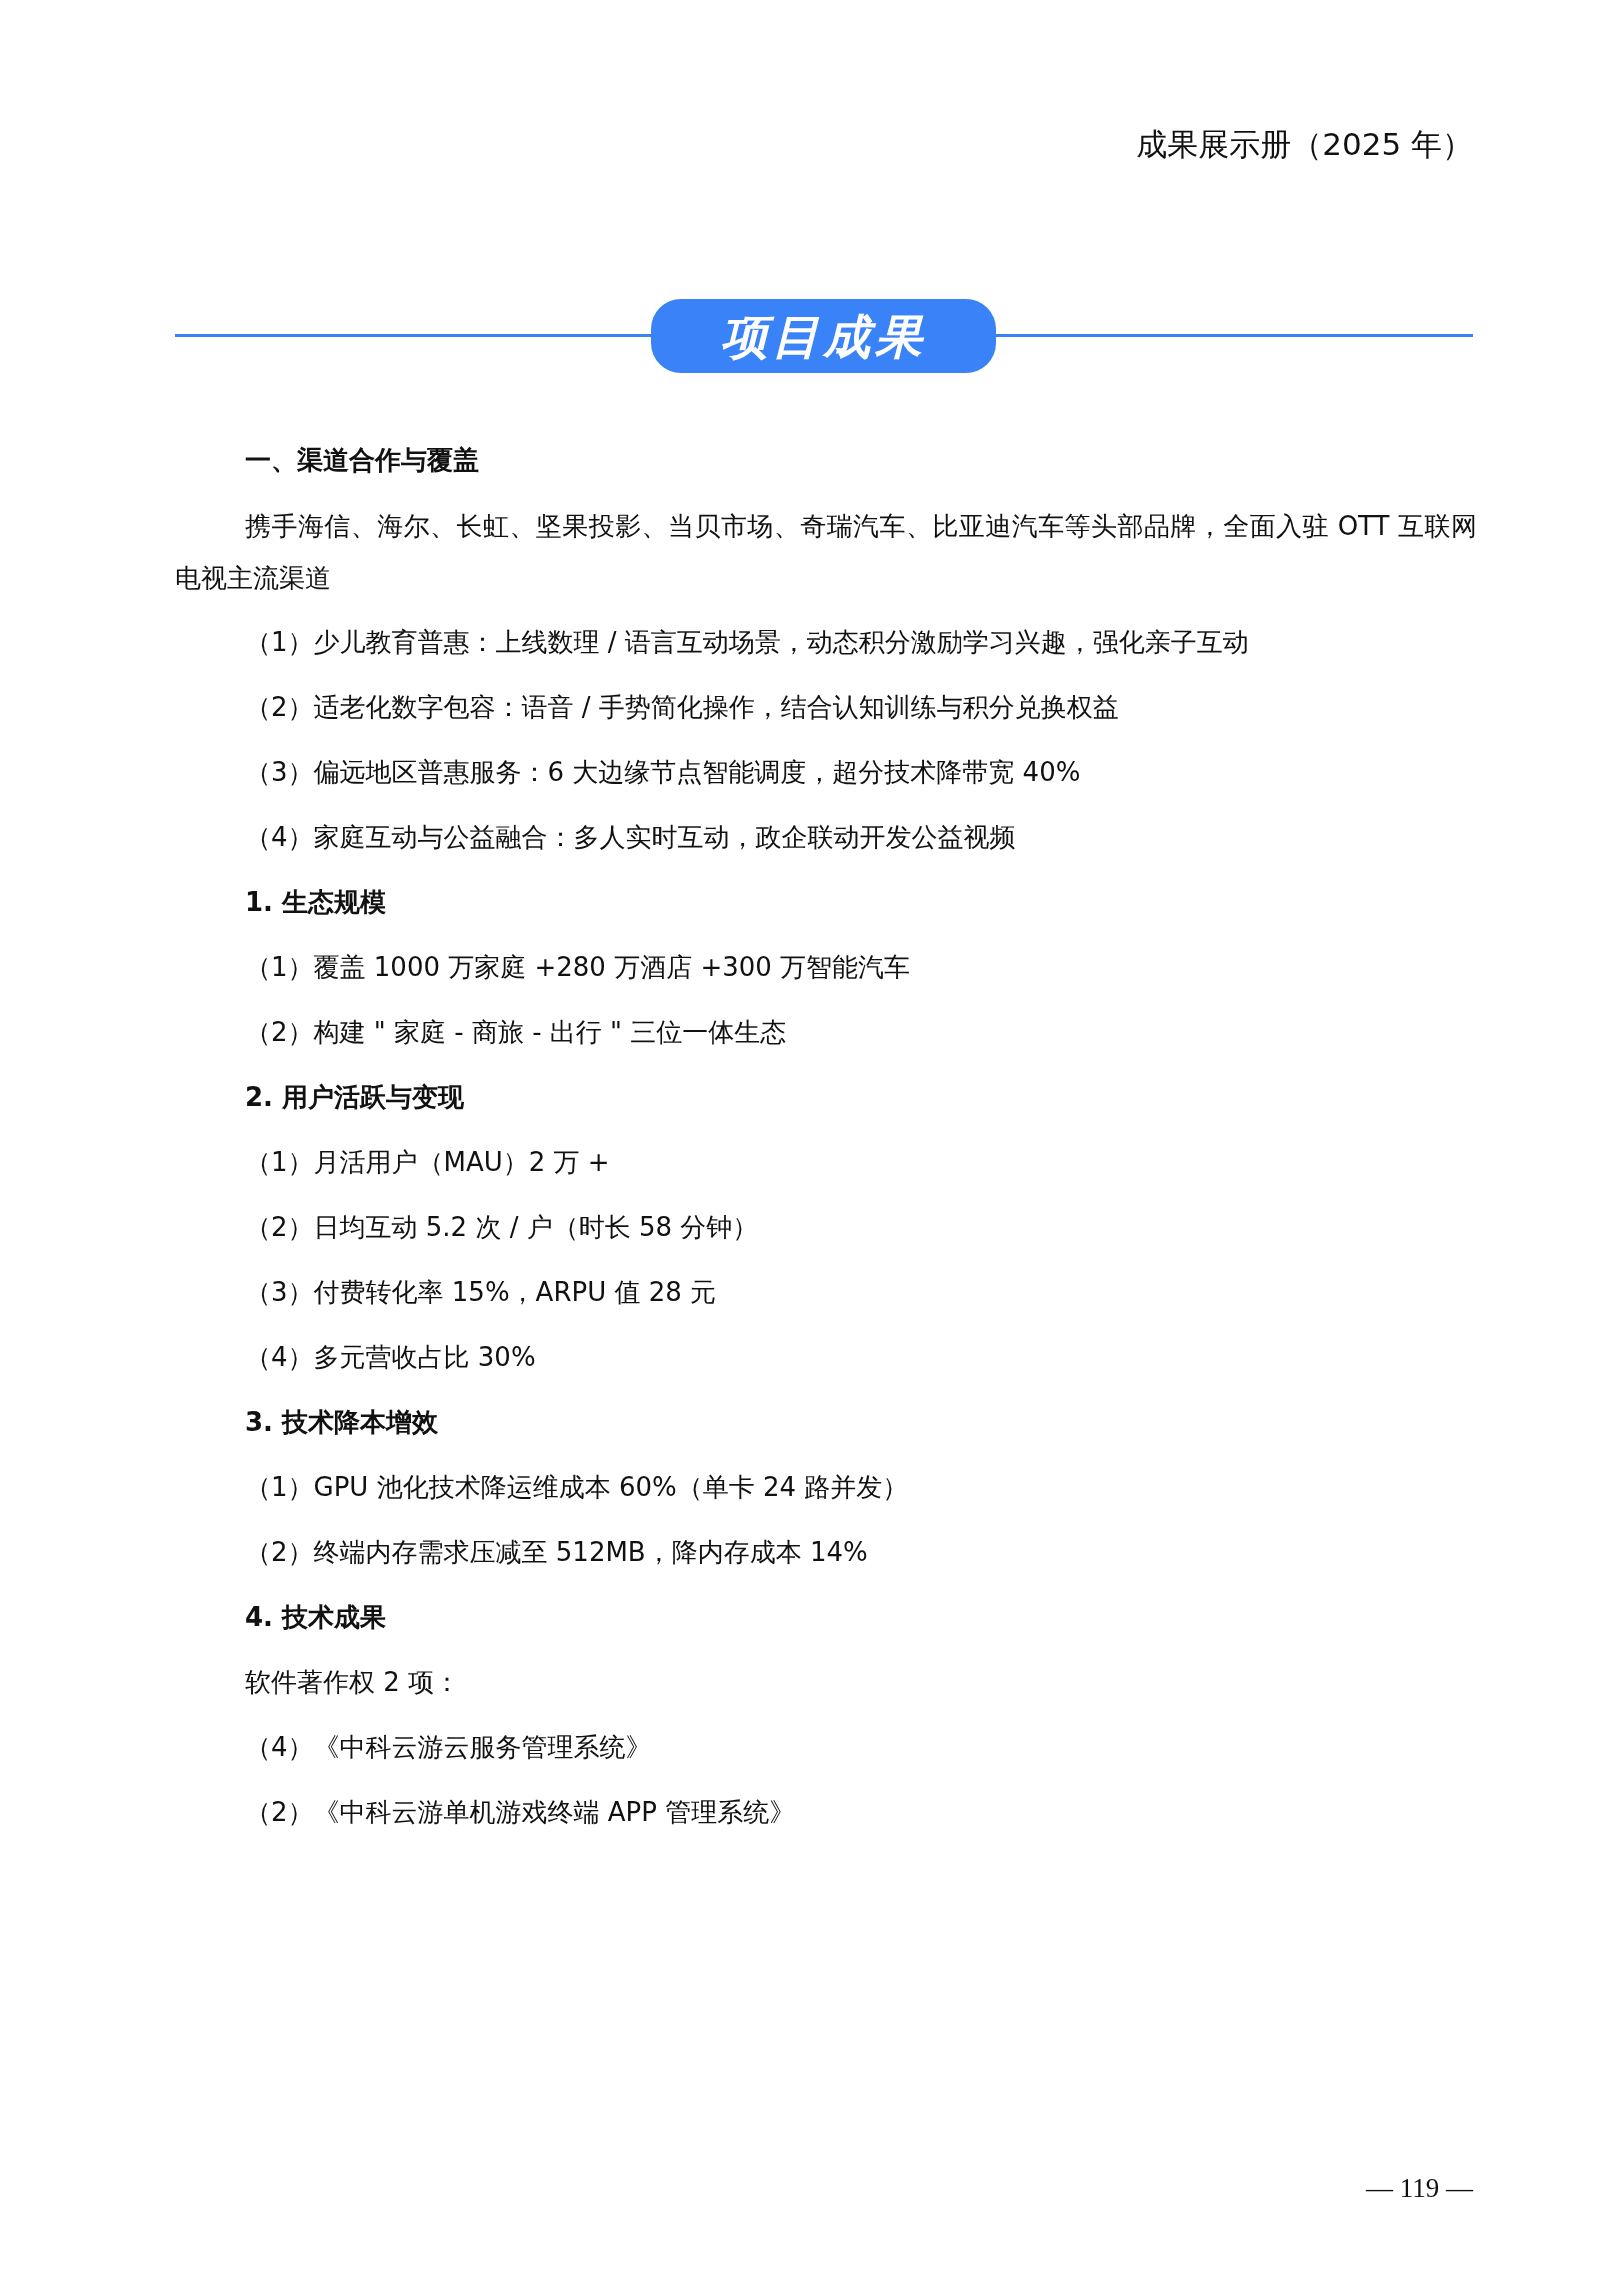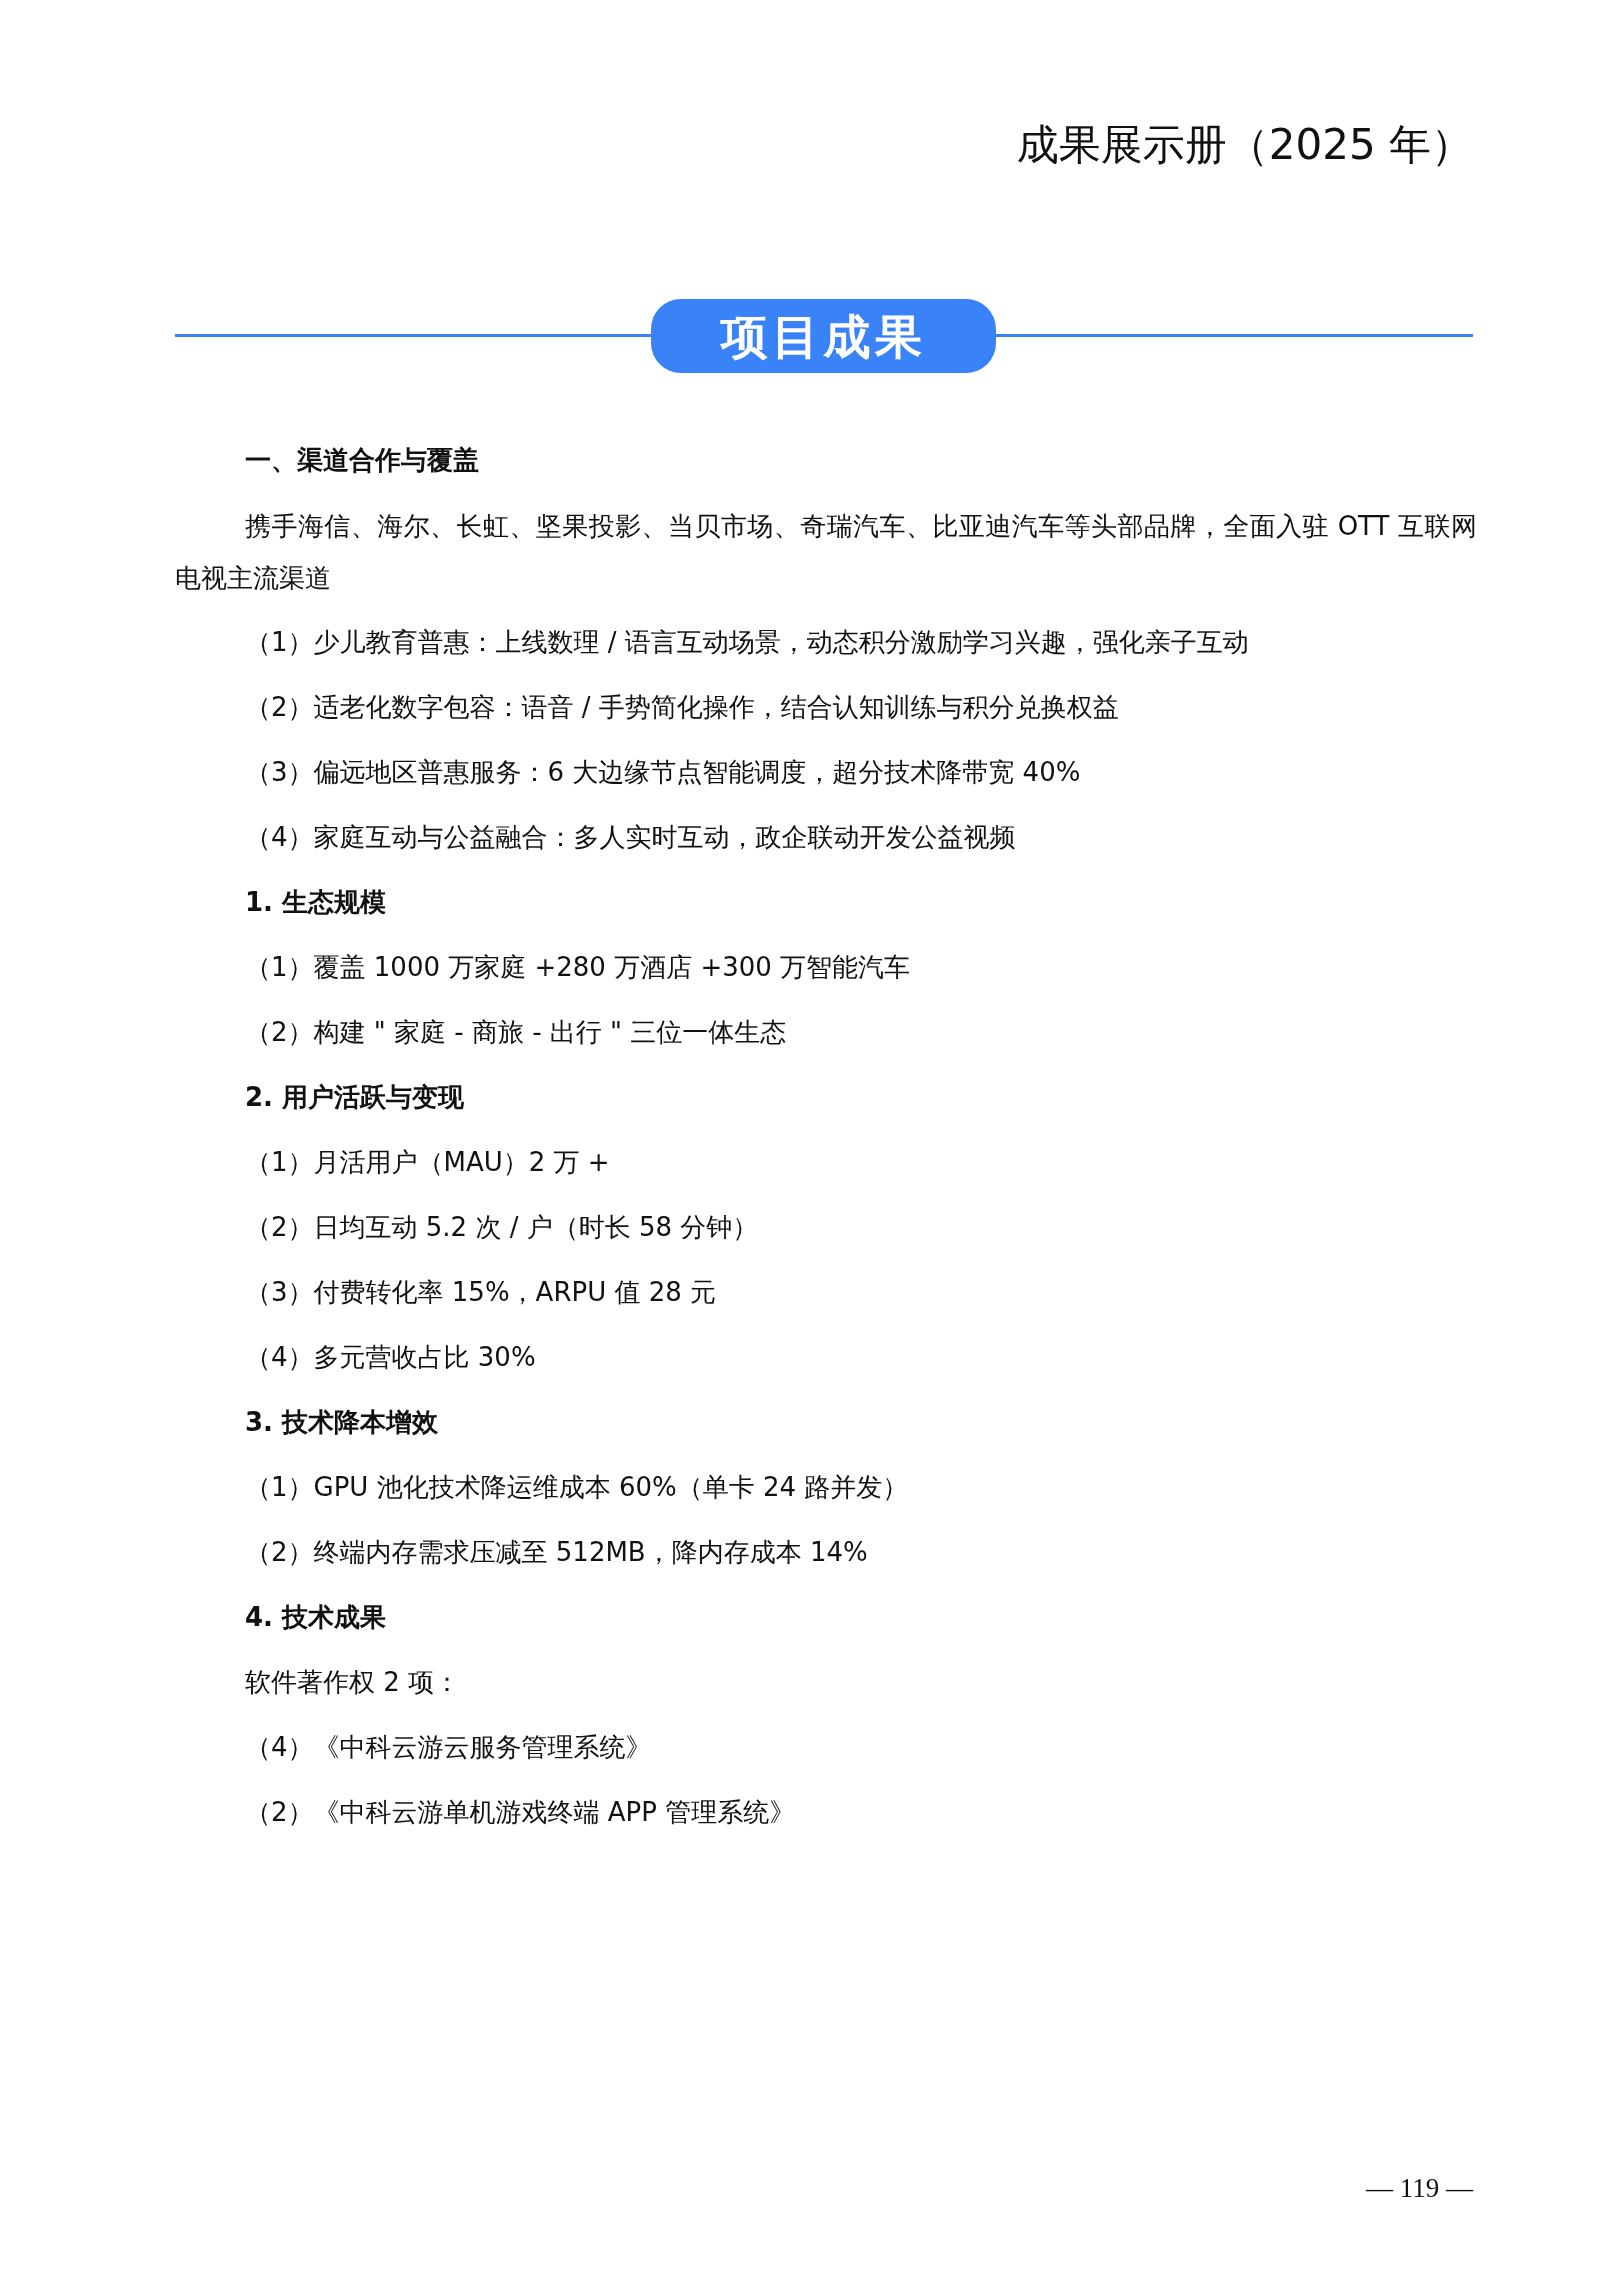--- a/index.html
+++ b/index.html
@@ -12,21 +12,21 @@
       height: 2273px;
       position: relative;
       overflow: hidden;
       font-family: "DejaVu Sans", "Liberation Sans", sans-serif;
       color: #111111;
     }
     .running-header {
       position: absolute;
       right: 144px;
       top: 124px;
-      font-size: 42px;
+      font-size: 31px;
       line-height: 41px;
       color: #111;
       white-space: nowrap;
     }
     .title-line {
       position: absolute;
       left: 175px;
       width: 1298px;
       top: 334px;
       height: 3px;
@@ -36,20 +36,21 @@
       position: absolute;
       left: 651px;
       top: 299px;
       width: 345px;
       height: 74px;
       background: #3a82f7;
       border-radius: 30px;
       display: flex;
       align-items: center;
       justify-content: center;
+      font-style: italic;
     }
     .title-pill span {
       color: #ffffff;
       font-weight: bold;
       font-size: 47px;
       letter-spacing: 4.4px;
       line-height: 1;
     }
     .content {
       position: absolute;

